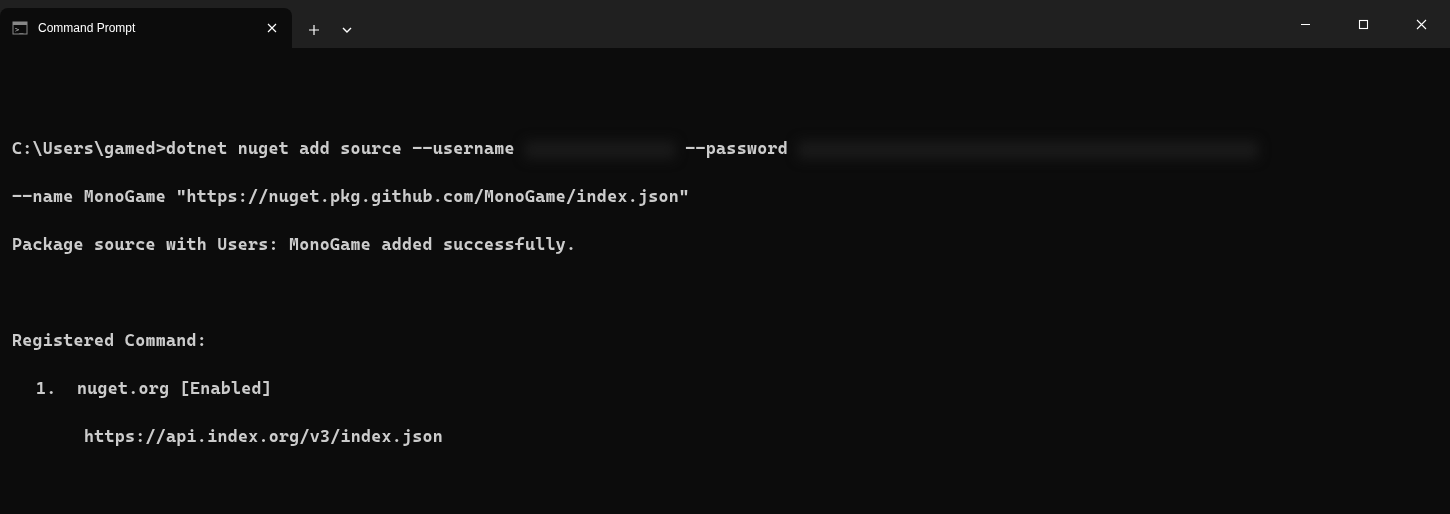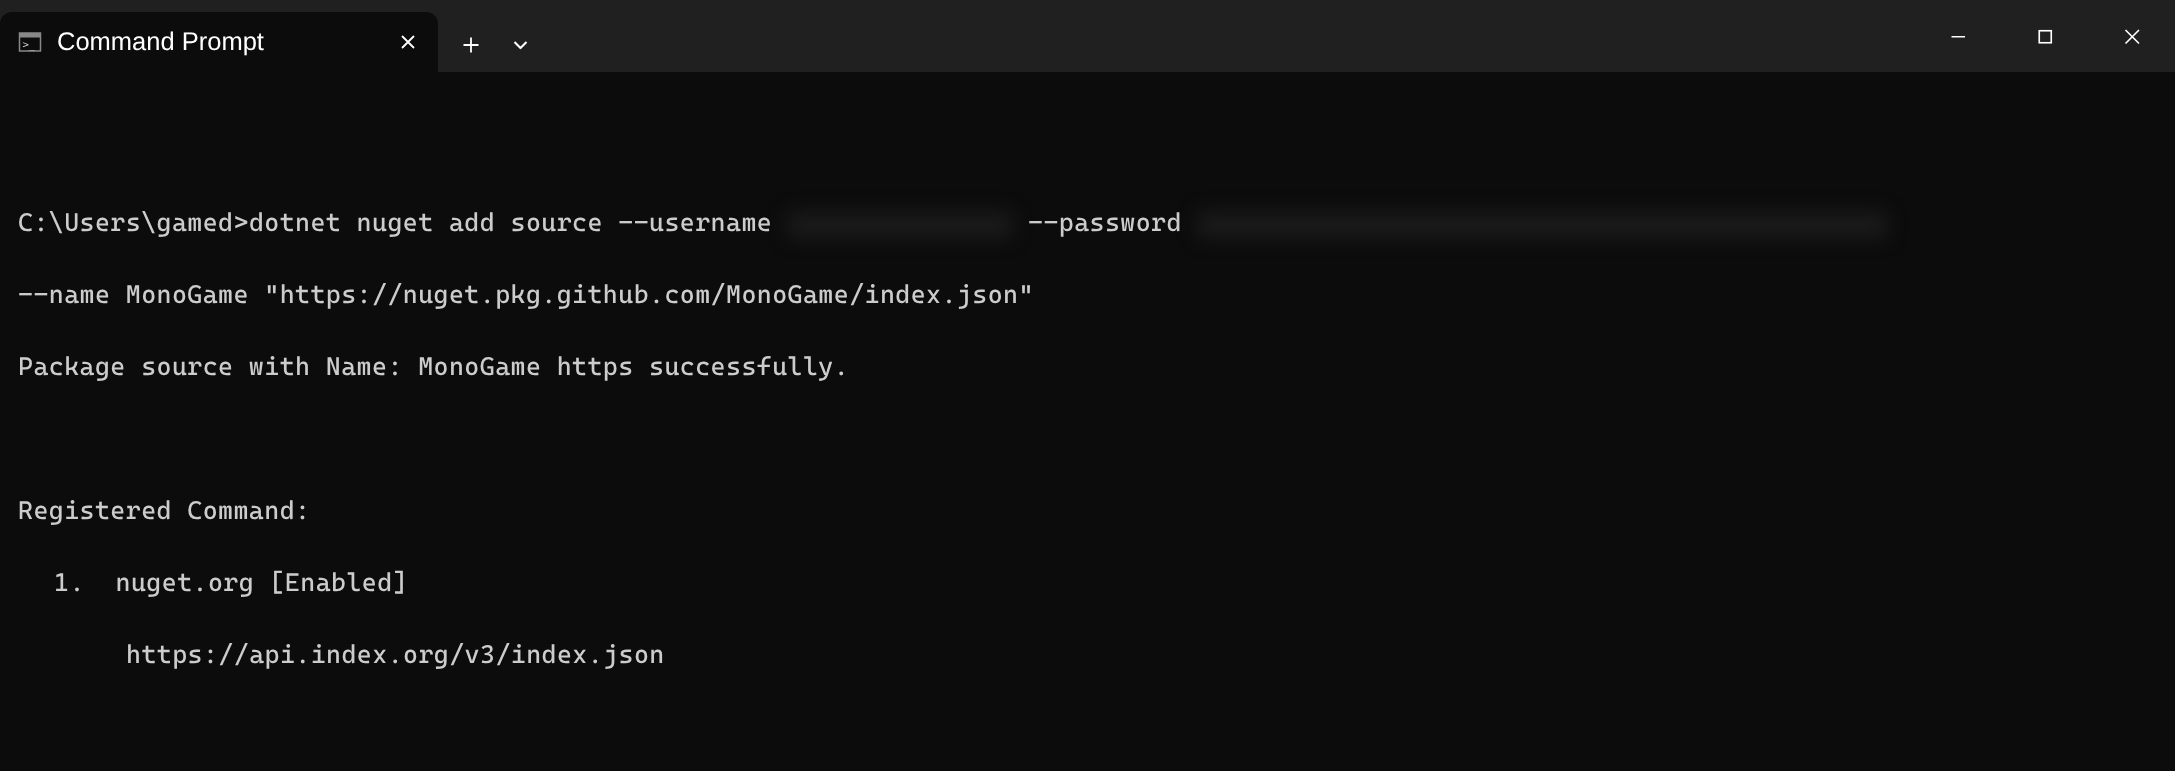--- a/index.html
+++ b/index.html
@@ -41,21 +41,21 @@
     .tab-icon {
       width: 16px;
       height: 16px;
       margin-right: 10px;
       display: flex;
       align-items: center;
       justify-content: center;
     }
     .tab-title {
       color: #ffffff;
-      font-size: 17px;
+      font-size: 12px;
       font-family: 'Segoe UI', sans-serif;
       flex: 1;
     }
     .tab-close {
       width: 20px;
       height: 20px;
       display: flex;
       align-items: center;
       justify-content: center;
       color: #ffffff;
@@ -98,20 +98,21 @@
       padding: 16px 12px;
       font-size: 17px;
       line-height: 24px;
       letter-spacing: 0.3px;
       color: #cccccc;
       white-space: pre;
     }
     .terminal-line {
       min-height: 24px;
       display: block;
+      font-weight: bold;
     }
     .inline {
       display: inline;
     }
     .blur-box {
       display: inline-block;
       background: #1a1a1a;
       filter: blur(6px);
       height: 18px;
       vertical-align: middle;
@@ -177,21 +178,21 @@
           <path d="M1 1 L10 10 M10 1 L1 10" stroke="#fff" stroke-width="1.1"></path>
         </svg>
     </div>
   </div>
 </div>
 
 <div class="terminal-body">
 <div class="terminal-line"></div>
 <div class="terminal-line"><span class="inline">C:\Users\gamed&gt;</span><span class="inline">dotnet nuget add source --username </span><span class="blur-box blur-user"></span><span class="inline"> --password </span><span class="blur-box blur-pass"></span></div>
 <div class="terminal-line"><span class="inline">--name MonoGame "https://nuget.pkg.github.com/MonoGame/index.json"</span></div>
-<div class="terminal-line"><span class="inline">Package source with Name: MonoGame https successfully.</span></div>
+<div class="terminal-line"><span class="inline">Package source with Users: MonoGame added successfully.</span></div>
 <div class="terminal-line"></div>
 <div class="terminal-line"><span class="inline">Registered Command:</span></div>
 <div class="terminal-line indent1"><span>1.  nuget.org [Enabled]</span></div>
 <div class="terminal-line indent2"><span>https://api.index.org/v3/index.json</span></div>
 
 
 
 
 
 

